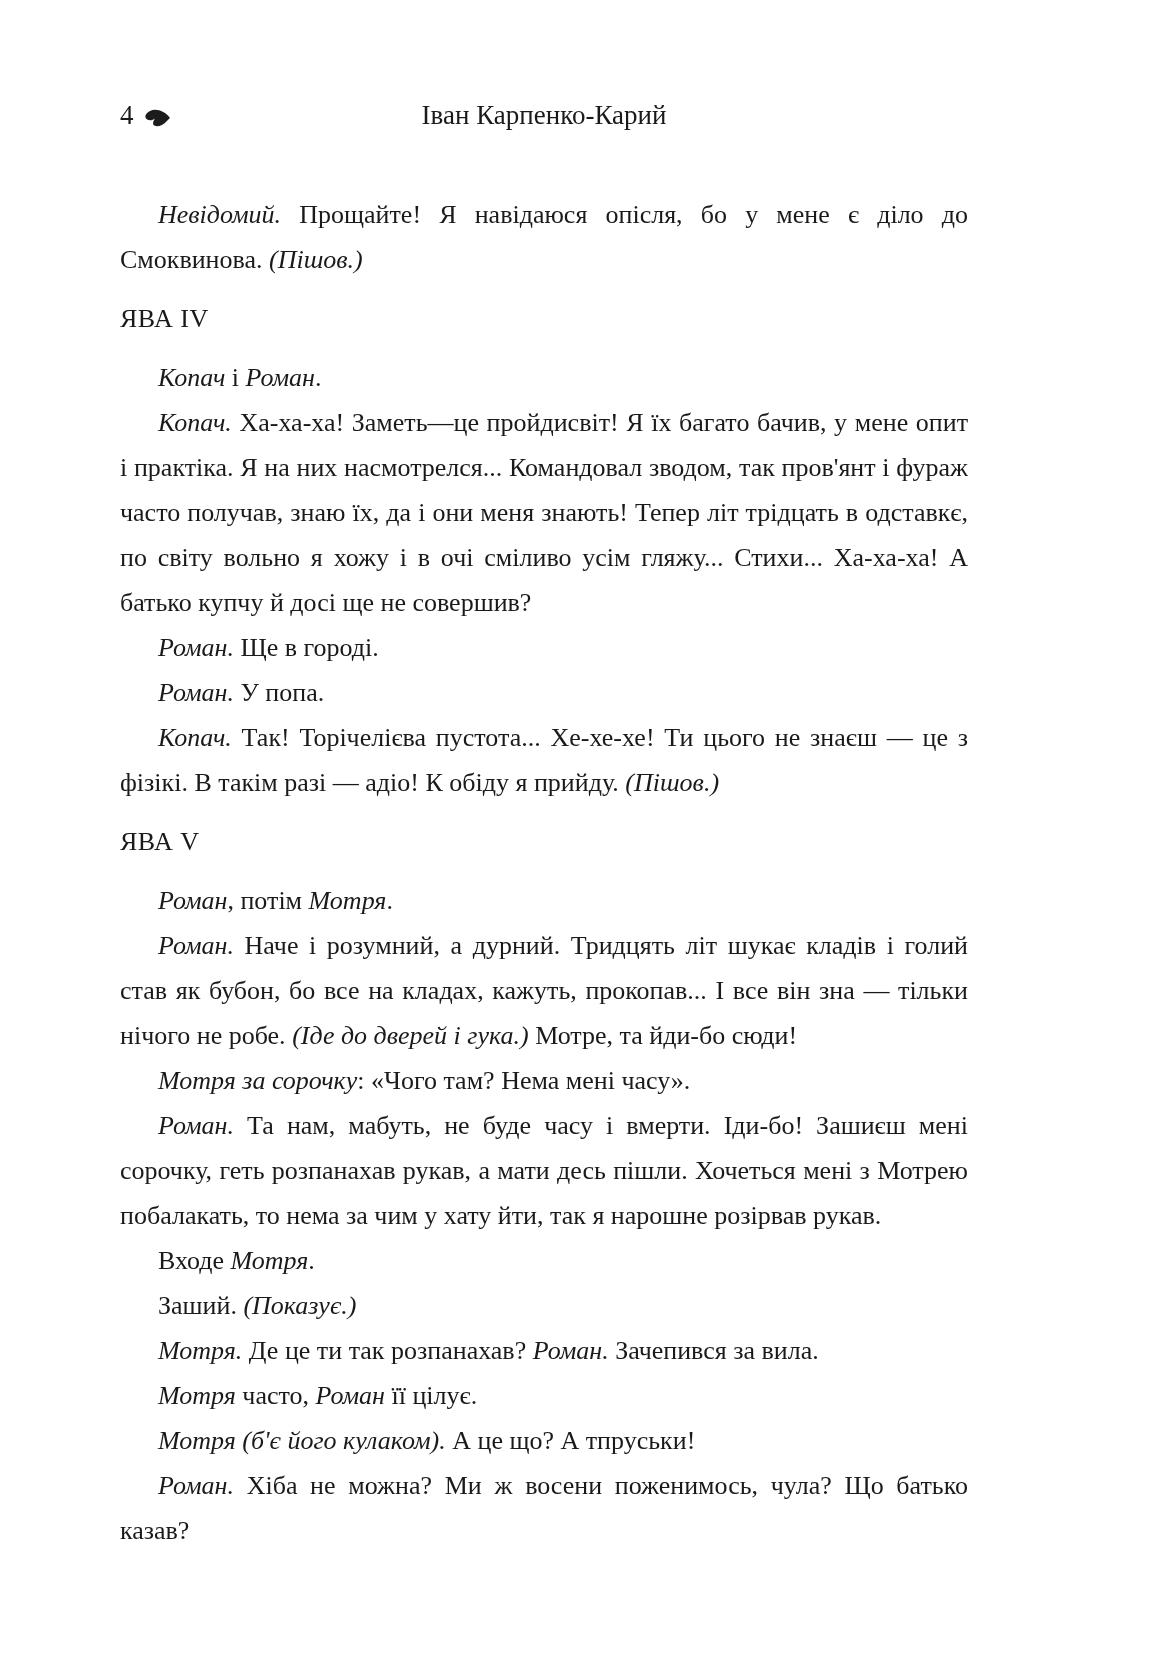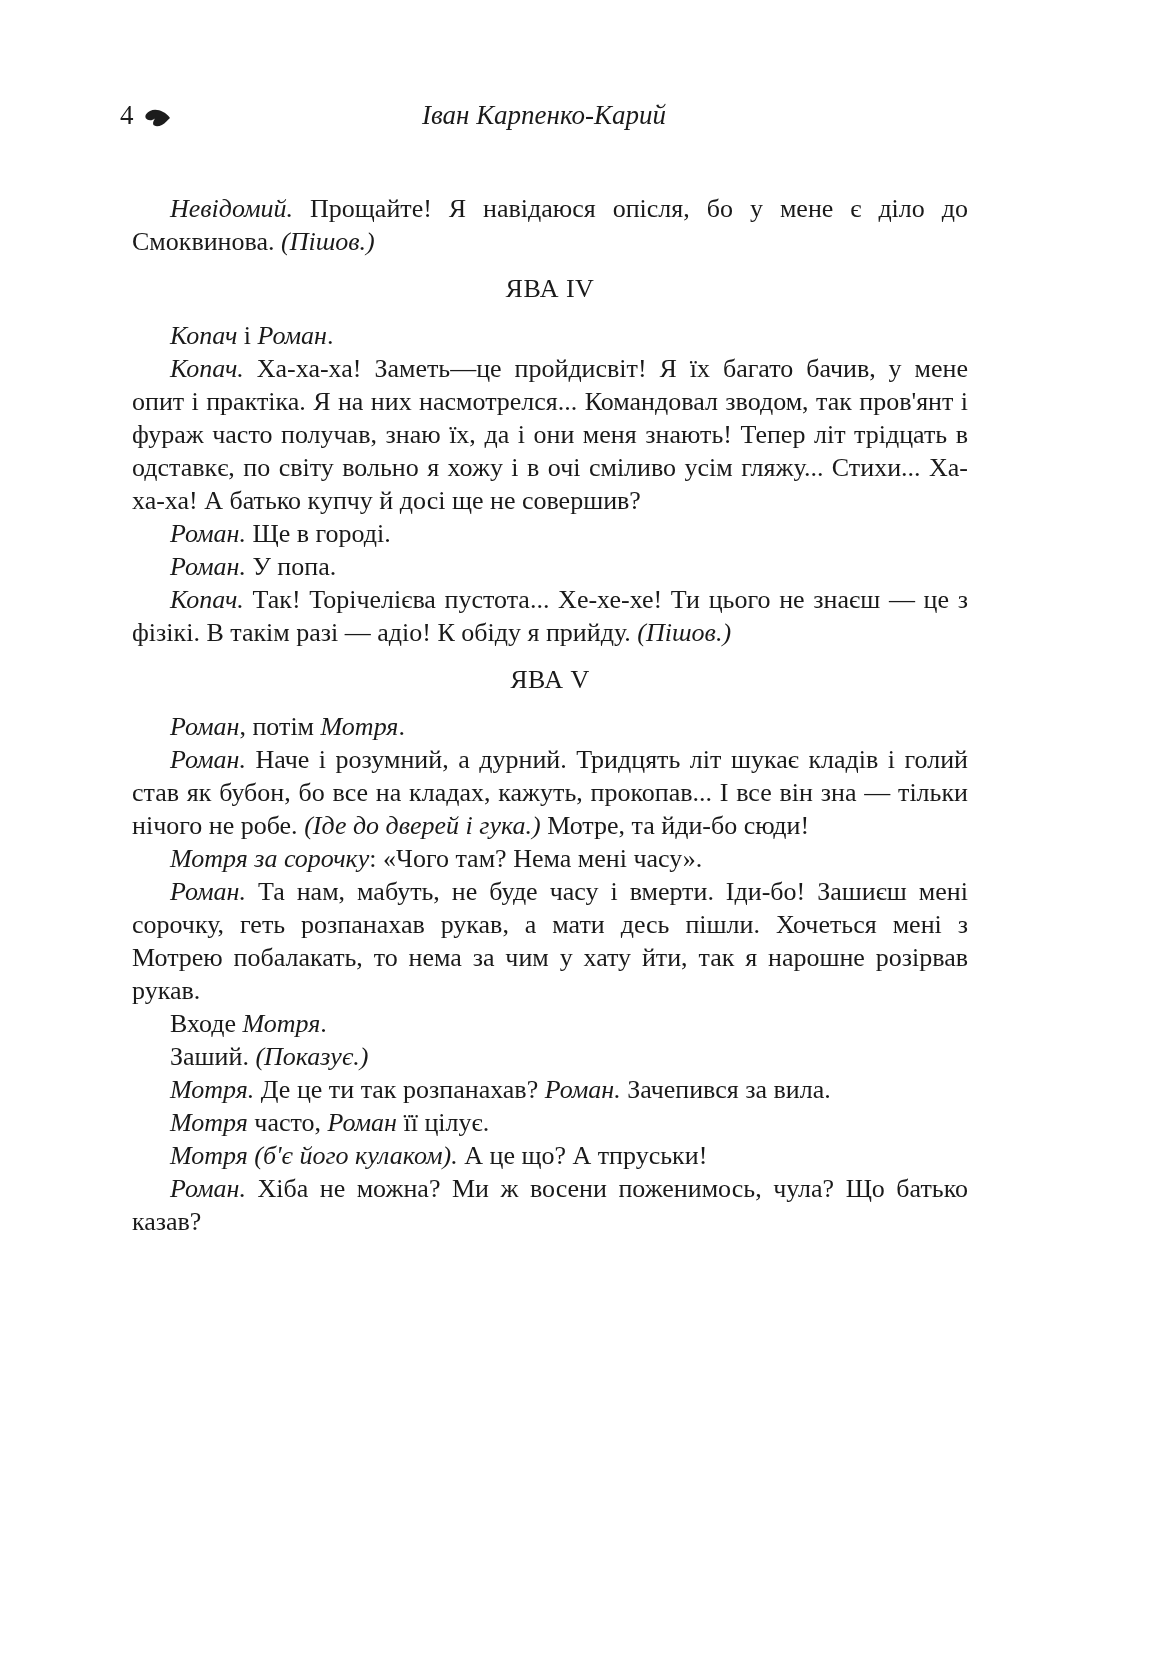--- a/index.html
+++ b/index.html
@@ -39,38 +39,36 @@
   .ornament svg {
     display: block;
     margin-top: 4px;
   }
   .running-title {
     position: absolute;
     left: 0;
     right: 0;
     top: 0;
     text-align: center;
-    font-style: italic;
     font-size: 27px;
   }
   .page-content {
     position: absolute;
     top: 192px;
-    left: 132px;
+    left: 120px;
     right: 190px;
     font-size: 26px;
-    line-height: 33px;
+    line-height: 45px;
     text-align: justify;
   }
   .para {
     margin: 0;
     text-indent: 38px;
   }
   .scene-heading {
-    text-align: center;
     text-indent: 0;
     margin: 14px 0 14px 0;
     letter-spacing: 0.5px;
     font-size: 26px;
   }
   .para i {
     font-style: italic;
   }
 </style>
 </head>

